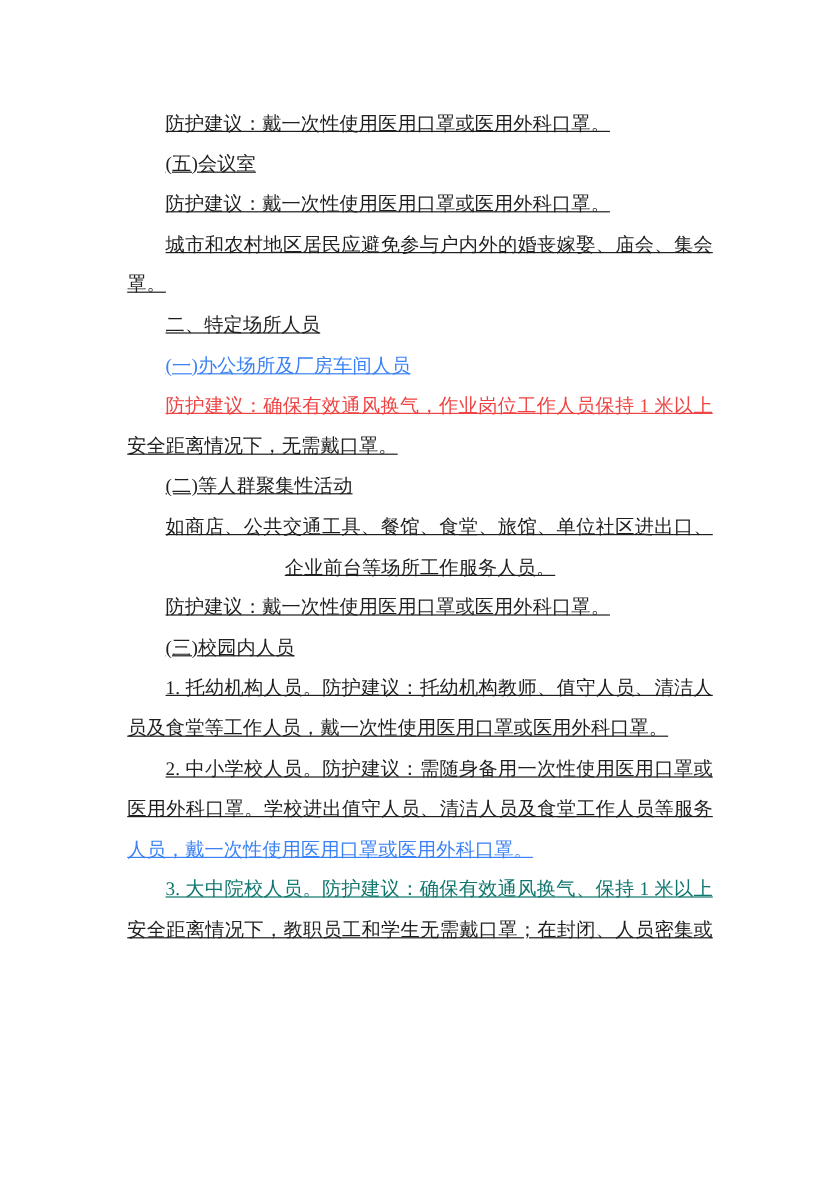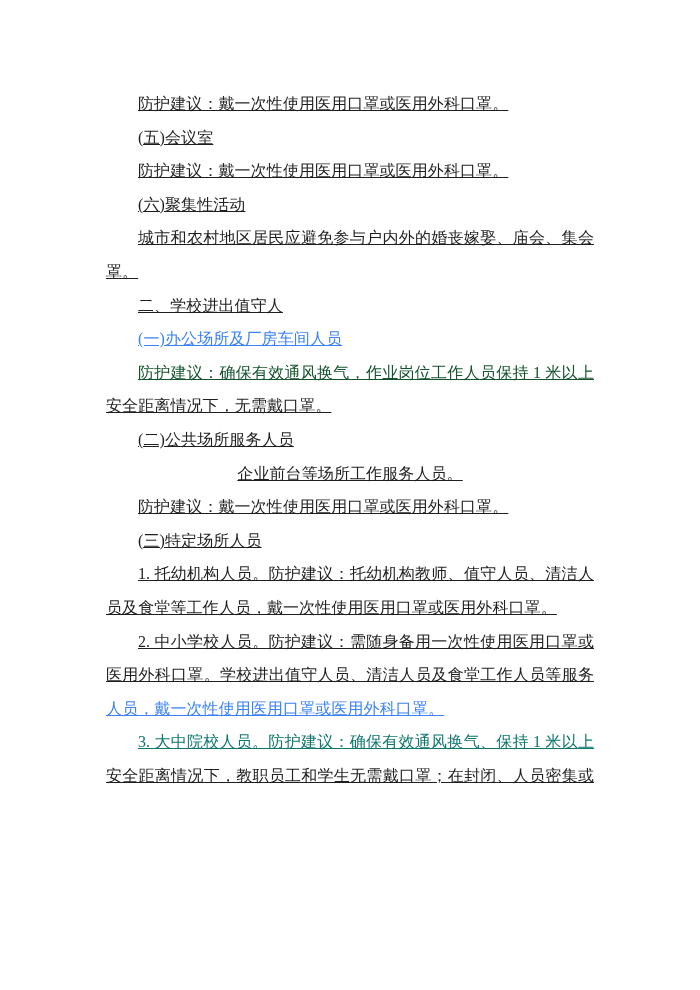--- a/index.html
+++ b/index.html
@@ -41,31 +41,31 @@
   }
 </style>
 </head>
 <body>
 
 <div class="page" style="background: rgb(255, 255, 255);">
   <div class="doc">
     <div class="line indent" style="color: rgb(31, 31, 31);">防护建议：戴一次性使用医用口罩或医用外科口罩。</div>
     <div class="line indent" style="color: rgb(31, 31, 31);">(五)会议室</div>
     <div class="line indent" style="color: rgb(31, 31, 31);">防护建议：戴一次性使用医用口罩或医用外科口罩。</div>
-    <div class="line indent" style="color: rgb(31, 31, 31);">(六)聚集性活动</div>
     <div class="line indent justify" style="color: rgb(31, 31, 31);">城市和农村地区居民应避免参与户内外的婚丧嫁娶、庙会、集会</div>
     <div class="line" style="color: rgb(31, 31, 31);">罩。</div>
-    <div class="line indent" style="color: rgb(31, 31, 31);">二、学校进出值守人</div>
+    <div class="line indent" style="color: rgb(31, 31, 31);">二、特定场所人员</div>
     <div class="line indent" style="color: #3b82f6;">(一)办公场所及厂房车间人员</div>
-    <div class="line indent justify" style="color: #14532d;">防护建议：确保有效通风换气，作业岗位工作人员保持 1 米以上</div>
+    <div class="line indent justify" style="color: #ef4444;">防护建议：确保有效通风换气，作业岗位工作人员保持 1 米以上</div>
     <div class="line" style="color: rgb(31, 31, 31);">安全距离情况下，无需戴口罩。</div>
-    <div class="line indent" style="color: rgb(31, 31, 31);">(二)公共场所服务人员</div>
+    <div class="line indent" style="color: rgb(31, 31, 31);">(二)等人群聚集性活动</div>
+    <div class="line indent justify" style="color: rgb(31, 31, 31);">如商店、公共交通工具、餐馆、食堂、旅馆、单位社区进出口、</div>
     <div class="line" style="color: rgb(31, 31, 31); text-align: center;">企业前台等场所工作服务人员。</div>
     <div class="line indent" style="color: rgb(31, 31, 31);">防护建议：戴一次性使用医用口罩或医用外科口罩。</div>
-    <div class="line indent" style="color: rgb(31, 31, 31);">(三)特定场所人员</div>
+    <div class="line indent" style="color: rgb(31, 31, 31);">(三)校园内人员</div>
     <div class="line indent justify" style="color: rgb(31, 31, 31);">1. 托幼机构人员。防护建议：托幼机构教师、值守人员、清洁人</div>
     <div class="line" style="color: rgb(31, 31, 31);">员及食堂等工作人员，戴一次性使用医用口罩或医用外科口罩。</div>
     <div class="line indent justify" style="color: rgb(31, 31, 31);">2. 中小学校人员。防护建议：需随身备用一次性使用医用口罩或</div>
     <div class="line justify" style="color: rgb(31, 31, 31);">医用外科口罩。学校进出值守人员、清洁人员及食堂工作人员等服务</div>
     <div class="line" style="color: #3b82f6;">人员，戴一次性使用医用口罩或医用外科口罩。</div>
     <div class="line indent justify" style="color: #0f766e;">3. 大中院校人员。防护建议：确保有效通风换气、保持 1 米以上</div>
     <div class="line justify" style="color: rgb(31, 31, 31);">安全距离情况下，教职员工和学生无需戴口罩；在封闭、人员密集或</div>
   </div>
 </div>
 

